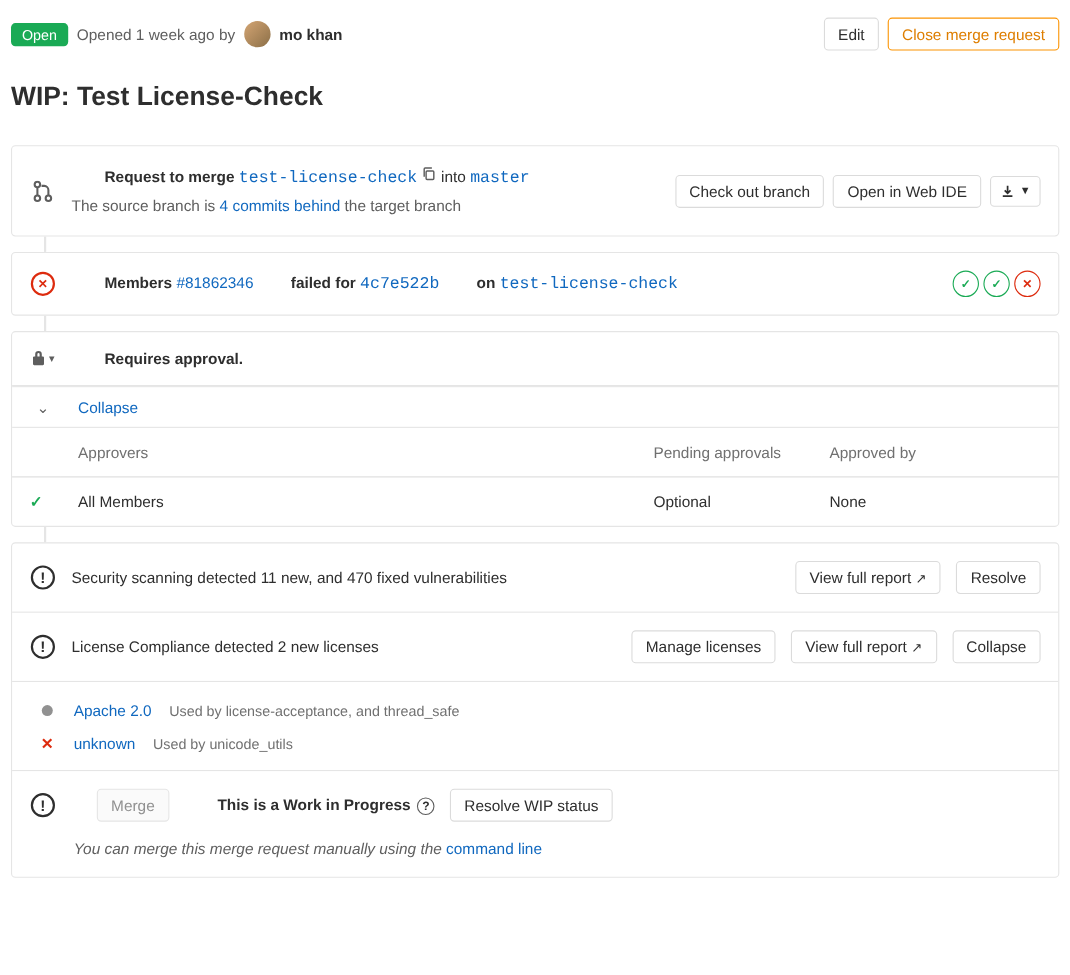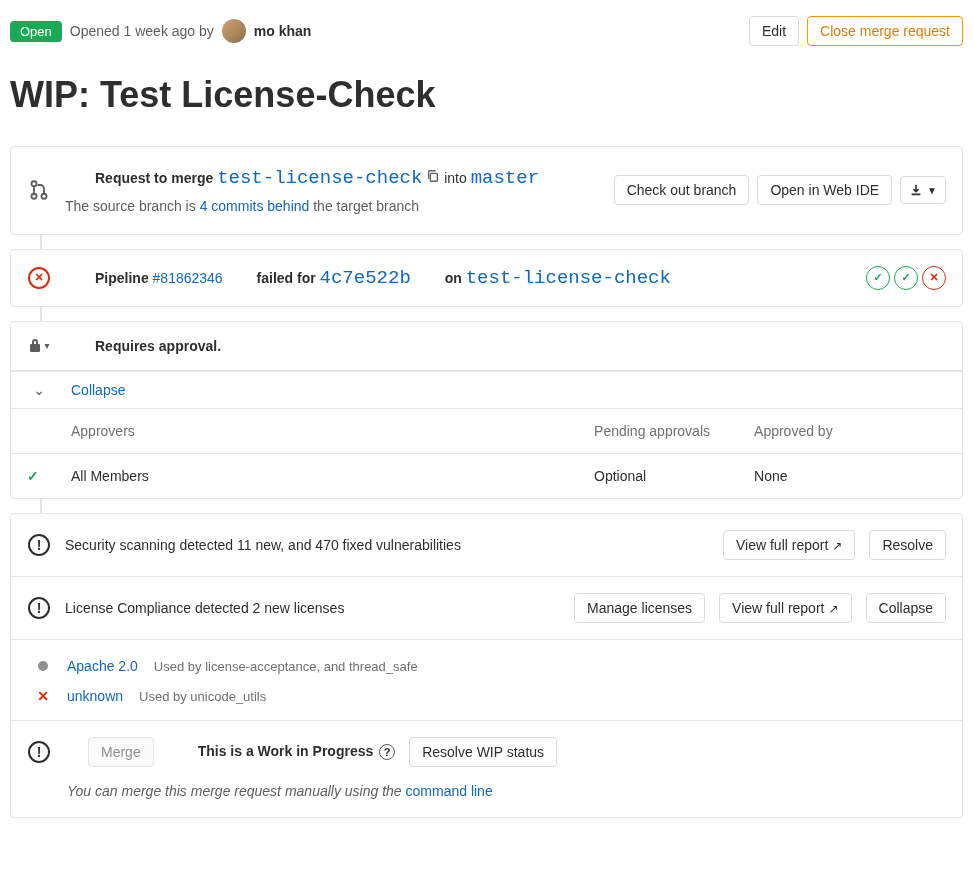--- a/index.html
+++ b/index.html
@@ -1,28 +1,28 @@
 <!DOCTYPE html>
 <html><head>
 <meta charset="utf-8">
 <style>
 * { box-sizing: border-box; margin: 0; padding: 0; }
 body { font-family: -apple-system, BlinkMacSystemFont, "Segoe UI", Helvetica, Arial, sans-serif; font-size: 14px; color: #2e2e2e; background: #fff; padding: 10px; width: 973px; }
 a { color: #1068bf; text-decoration: none; }
-.mono { font-family: "SFMono-Regular", Consolas, "Liberation Mono", Menlo, monospace; font-size: 19px; }
+.mono { font-family: "SFMono-Regular", Consolas, "Liberation Mono", Menlo, monospace; font-size: 15px; }
 .header-row { display: flex; align-items: center; justify-content: space-between; padding: 6px 0 14px 0; }
 .header-left { display: flex; align-items: center; gap: 8px; }
 .badge-open { background: #1aaa55; color: #fff; padding: 3px 10px; border-radius: 4px; font-size: 13px; font-weight: 500; }
 .opened-text { color: #5e5e5e; }
 .avatar { width: 24px; height: 24px; border-radius: 50%; background: linear-gradient(135deg, #d4a574, #8b6f47); display: inline-block; vertical-align: middle; }
 .author { color: #2e2e2e; font-weight: 600; }
 .header-right { display: flex; gap: 8px; }
 .btn { background: #fff; border: 1px solid #dbdbdb; border-radius: 4px; padding: 6px 12px; font-size: 14px; cursor: pointer; color: #2e2e2e; }
 .btn-warning { border-color: #fc9403; color: #de7e00; }
-.title { font-size: 36px; font-weight: 700; margin: 14px 0 30px 0; }
+.title { font-size: 24px; font-weight: 700; margin: 14px 0 30px 0; }
 .widget { border: 1px solid #e5e5e5; border-radius: 4px; margin-bottom: 0; }
 .widget-section { display: flex; align-items: center; padding: 16px; border-bottom: 1px solid #e5e5e5; gap: 14px; }
 .widget-section:last-child { border-bottom: none; }
 .connector { width: 2px; height: 14px; background: #e5e5e5; margin-left: 30px; }
 .icon-slot { width: 24px; flex-shrink: 0; display: flex; justify-content: center; }
 .mr-icon { width: 20px; height: 20px; }
 .status-circle { width: 22px; height: 22px; border-radius: 50%; border: 2px solid; display: flex; align-items: center; justify-content: center; font-size: 11px; font-weight: bold; }
 .status-failed { border-color: #dd2b0e; color: #dd2b0e; }
 .grow { flex: 1; }
 .merge-desc { line-height: 1.6; }
@@ -122,21 +122,21 @@
 </div>
 
 <div class="connector"></div>
 
 <div class="widget">
   <div class="widget-section">
     <div class="icon-slot">
       <div class="status-circle status-failed">✕</div>
     </div>
     <div class="grow">
-      <span class="bold">Pipeline</span>
+      <span class="bold">Members</span>
       <a href="#">#81862346</a>
       <span class="bold">failed for</span>
       <a href="#" class="mono">4c7e522b</a>
       <span class="bold">on</span>
       <a href="#" class="mono">test-license-check</a>
     </div>
     <div class="pipeline-stages">
       <div class="stage ok">✓</div>
       <div class="stage ok">✓</div>
       <div class="stage fail">✕</div>

